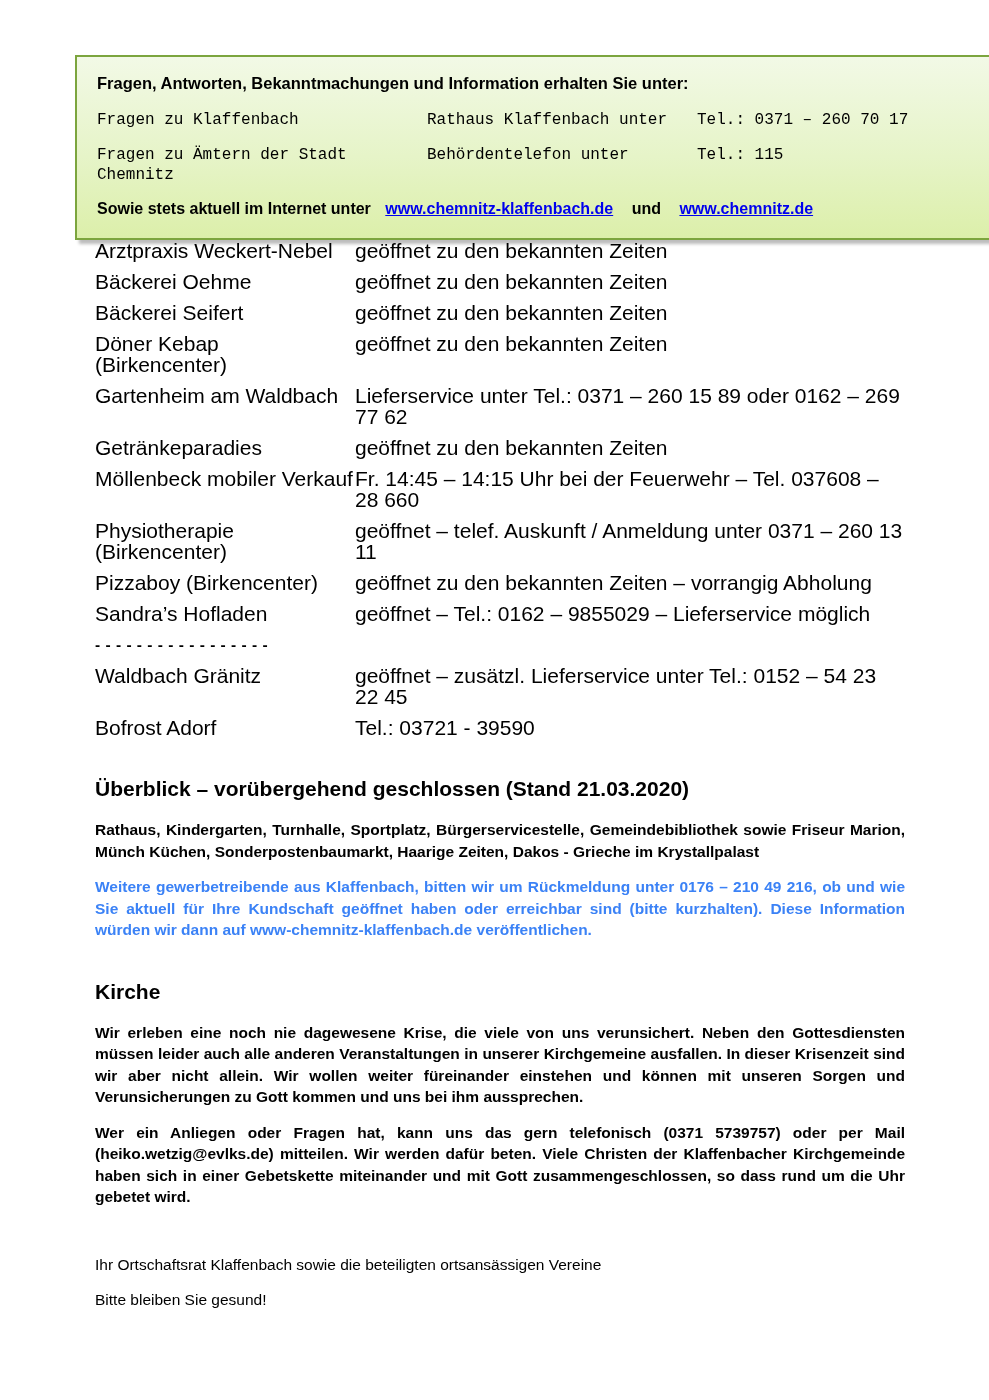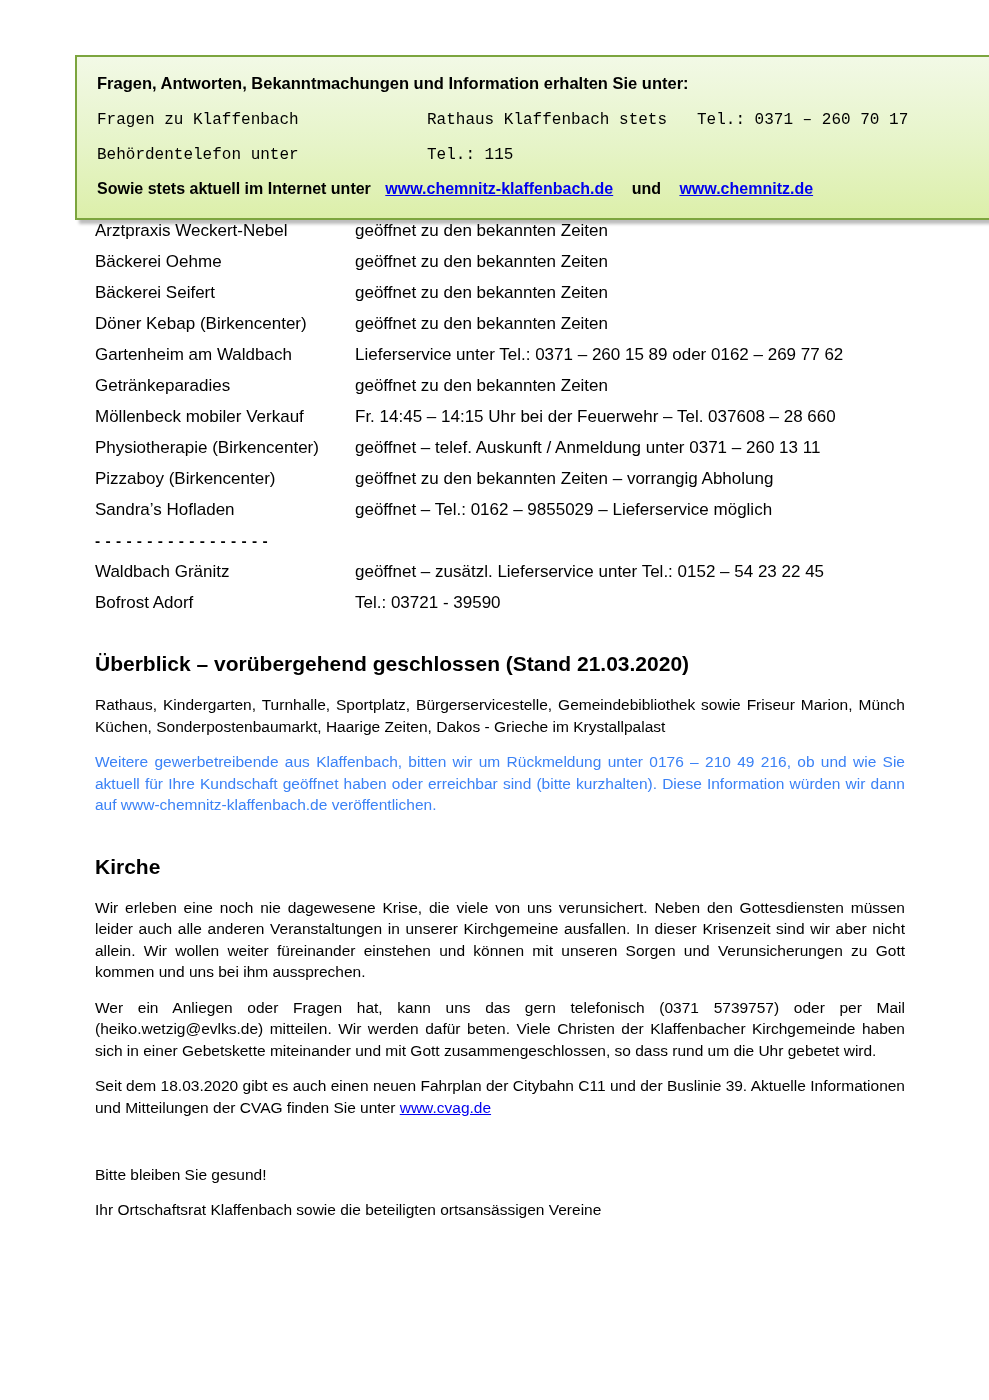--- a/index.html
+++ b/index.html
@@ -50,38 +50,39 @@
     font-size: 21px;
     font-weight: bold;
     margin: 38px 0 17px 0;
     line-height: 26px;
   }
 
   
   .entry-row {
     display: grid;
     grid-template-columns: 260px 1fr;
-    font-size: 17px;
+    font-size: 21px;
     line-height: 21px;
     margin-bottom: 10px;
   }
   .separator-row {
     font-size: 15.5px;
     line-height: 21px;
     margin-bottom: 10px;
     font-weight: bold;
     letter-spacing: 0.5px;
   }
 
   
   .body-par {
     font-size: 15.5px;
     line-height: 21.5px;
     text-align: justify;
     margin-bottom: 14px;
+    font-weight: bold;
   }
   .notice-par { color: #3b82f6; }
   a.plain-link {
     color: #0000ee;
     text-decoration: underline;
     cursor: pointer;
   }
 
   .footer-block { margin-top: 46px; }
   .footer-line {
@@ -93,25 +94,26 @@
 </head>
 <body>
 
 <div class="page">
 
   <div class="info-box">
     <div class="ib-title">Fragen, Antworten, Bekanntmachungen und Information erhalten Sie unter:</div>
 
     <div class="ib-row">
       <span>Fragen zu Klaffenbach</span>
-      <span>Rathaus Klaffenbach stets</span>
+      <span>Rathaus Klaffenbach unter</span>
       <span>Tel.: 0371 – 260 70 17</span>
     </div>
 
     <div class="ib-row">
+      <span>Fragen zu Ämtern der Stadt Chemnitz</span>
       <span>Behördentelefon unter</span>
       <span>Tel.: 115</span>
     </div>
 
     <div class="ib-footer">
       <span>Sowie stets aktuell im Internet unter</span><span class="gap-s"></span>
       <a class="box-link">www.chemnitz-klaffenbach.de</a><span class="gap-m"></span>
       <span>und</span><span class="gap-m"></span>
       <a class="box-link">www.chemnitz.de</a>
     </div>
@@ -171,23 +173,19 @@
   </div>
 
   <h2 class="section-heading">Überblick – vorübergehend geschlossen (Stand 21.03.2020)</h2>
   <p class="body-par">Rathaus, Kindergarten, Turnhalle, Sportplatz, Bürgerservicestelle, Gemeindebibliothek sowie Friseur Marion, Münch Küchen, Sonderpostenbaumarkt, Haarige Zeiten, Dakos - Grieche im Krystallpalast</p>
   <p class="body-par notice-par">Weitere gewerbetreibende aus Klaffenbach, bitten wir um Rückmeldung unter 0176 – 210 49 216, ob und wie Sie aktuell für Ihre Kundschaft geöffnet haben oder erreichbar sind (bitte kurzhalten). Diese Information würden wir dann auf www-chemnitz-klaffenbach.de veröffentlichen.</p>
 
   <h2 class="section-heading">Kirche</h2>
   <p class="body-par">Wir erleben eine noch nie dagewesene Krise, die viele von uns verunsichert. Neben den Gottesdiensten müssen leider auch alle anderen Veranstaltungen in unserer Kirchgemeine ausfallen. In dieser Krisenzeit sind wir aber nicht allein. Wir wollen weiter füreinander einstehen und können mit unseren Sorgen und Verunsicherungen zu Gott kommen und uns bei ihm aussprechen.</p>
   <p class="body-par">Wer ein Anliegen oder Fragen hat, kann uns das gern telefonisch (0371 5739757) oder per Mail (heiko.wetzig@evlks.de) mitteilen. Wir werden dafür beten. Viele Christen der Klaffenbacher Kirchgemeinde haben sich in einer Gebetskette miteinander und mit Gott zusammengeschlossen, so dass rund um die Uhr gebetet wird.</p>
 
-  <p class="body-par">
-    <span>Seit dem 18.03.2020 gibt es auch einen neuen Fahrplan der Citybahn C11 und der Buslinie 39. Aktuelle Informationen und Mitteilungen der CVAG finden Sie unter</span>
-    <a class="plain-link">www.cvag.de</a>
-  </p>
 
   <div class="footer-block">
+    <div class="footer-line">Ihr Ortschaftsrat Klaffenbach sowie die beteiligten ortsansässigen Vereine</div>
     <div class="footer-line">Bitte bleiben Sie gesund!</div>
-    <div class="footer-line">Ihr Ortschaftsrat Klaffenbach sowie die beteiligten ortsansässigen Vereine</div>
   </div>
 
 </div>
 
 </body></html>

